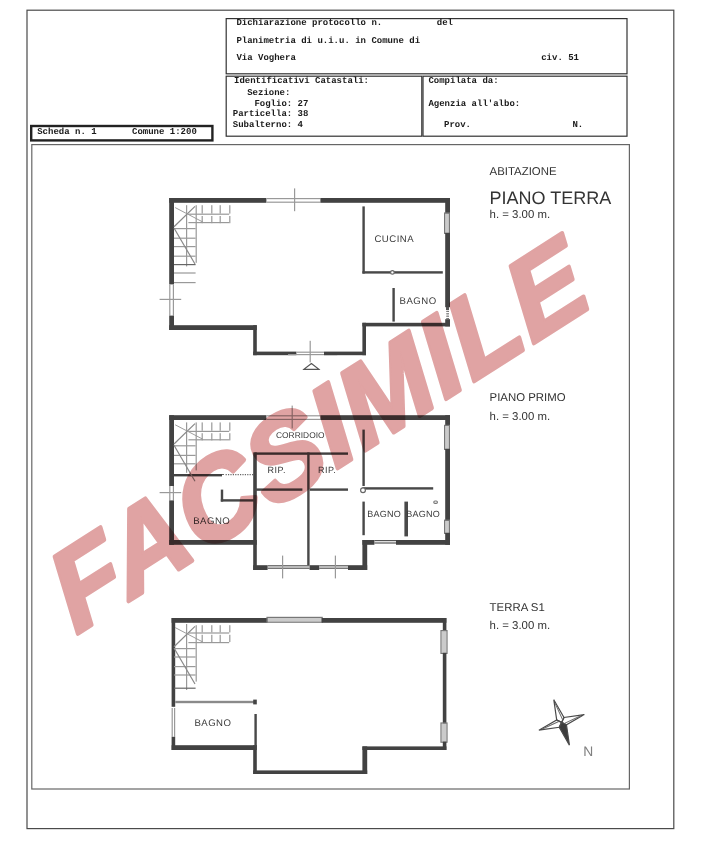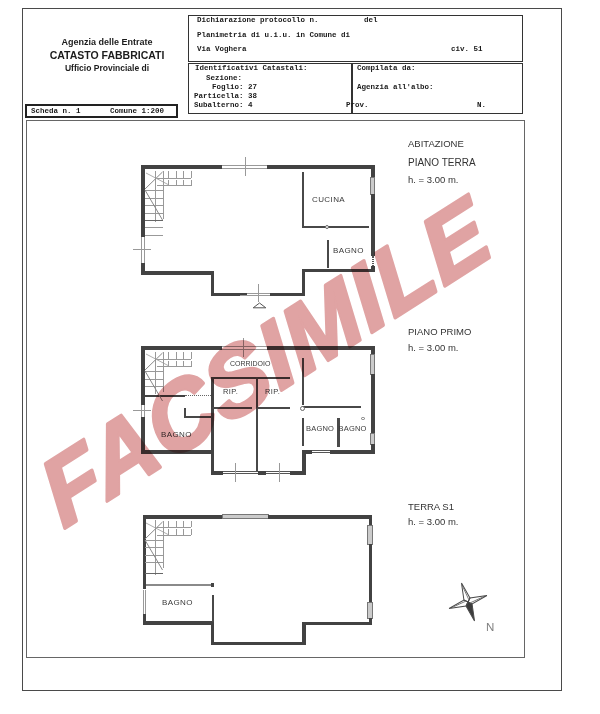--- a/index.html
+++ b/index.html
@@ -12,25 +12,20 @@
   .lbl{position:absolute;color:#3a3a3a;font-size:8px;letter-spacing:0.4px;white-space:nowrap;}
   .mono{position:absolute;font-family:"Liberation Mono", monospace;font-weight:bold;color:#1a1a1a;font-size:7.5px;white-space:nowrap;}
   .thin{position:absolute;background:#999;}
 </style>
 </head>
 <body>
 <div id="page">
 
 <div class="abs" style="left:22px;top:8px;width:540px;height:683px;border:1.5px solid #4a4a4a;"></div>
 
-<div class="abs" style="left:27px;top:37px;width:160px;text-align:center;color:#1c1c1c;">
-  <div style="font-size:9px;font-weight:bold;">Agenzia delle Entrate</div>
-  <div style="font-size:10.5px;font-weight:bold;margin-top:1.5px;">CATASTO FABBRICATI</div>
-  <div style="font-size:8.5px;font-weight:bold;margin-top:2px;">Ufficio Provinciale di</div>
-</div>
 
 <div class="abs" style="left:25px;top:104px;width:153px;height:14px;border:2px solid #222;"></div>
 <div class="mono" style="left:31px;top:107px;">Scheda n. 1</div>
 <div class="mono" style="left:110px;top:107px;">Comune 1:200</div>
 
 <div class="abs" style="left:188px;top:14.5px;width:335px;height:47px;border:1px solid #333;"></div>
 <div class="mono" style="left:197px;top:16px;">Dichiarazione protocollo n.</div>
 <div class="mono" style="left:364px;top:16px;">del</div>
 <div class="mono" style="left:197px;top:31px;">Planimetria di u.i.u. in Comune di</div>
 <div class="mono" style="left:197px;top:45px;">Via Voghera</div>
@@ -39,27 +34,27 @@
 <div class="abs" style="left:188px;top:63px;width:164px;height:50.5px;border:1px solid #333;"></div>
 <div class="mono" style="left:195px;top:64px;">Identificativi Catastali:</div>
 <div class="mono" style="left:206px;top:74px;">Sezione:</div>
 <div class="mono" style="left:212px;top:83px;">Foglio: 27</div>
 <div class="mono" style="left:194px;top:92px;">Particella: 38</div>
 <div class="mono" style="left:194px;top:101px;">Subalterno: 4</div>
 
 <div class="abs" style="left:352px;top:63px;width:171px;height:50.5px;border:1px solid #333;"></div>
 <div class="mono" style="left:357px;top:64px;">Compilata da:</div>
 <div class="mono" style="left:357px;top:83px;">Agenzia all'albo:</div>
-<div class="mono" style="left:346px;top:101px;">Prov.</div>
+<div class="mono" style="left:370px;top:101px;">Prov.</div>
 <div class="mono" style="left:477px;top:101px;">N.</div>
 
 <div class="abs" style="left:26px;top:119.5px;width:498.5px;height:538.5px;border:1px solid #666;"></div>
 
 <div class="abs" style="left:408px;top:138px;font-size:9.5px;color:#333;">ABITAZIONE</div>
-<div class="abs" style="left:408px;top:157px;font-size:10px;color:#333;">PIANO TERRA</div>
+<div class="abs" style="left:408px;top:157px;font-size:15px;color:#333;">PIANO TERRA</div>
 <div class="abs" style="left:408px;top:174px;font-size:9.5px;color:#333;">h. = 3.00 m.</div>
 
 <div class="abs" style="left:408px;top:326px;font-size:9.5px;color:#333;">PIANO PRIMO</div>
 <div class="abs" style="left:408px;top:342px;font-size:9.5px;color:#333;">h. = 3.00 m.</div>
 
 <div class="abs" style="left:408px;top:501px;font-size:9.5px;color:#333;">TERRA S1</div>
 <div class="abs" style="left:408px;top:516px;font-size:9.5px;color:#333;">h. = 3.00 m.</div>
 
 <div class="w" style="left:141px;top:165px;width:81px;height:3.5px;"></div>
 

